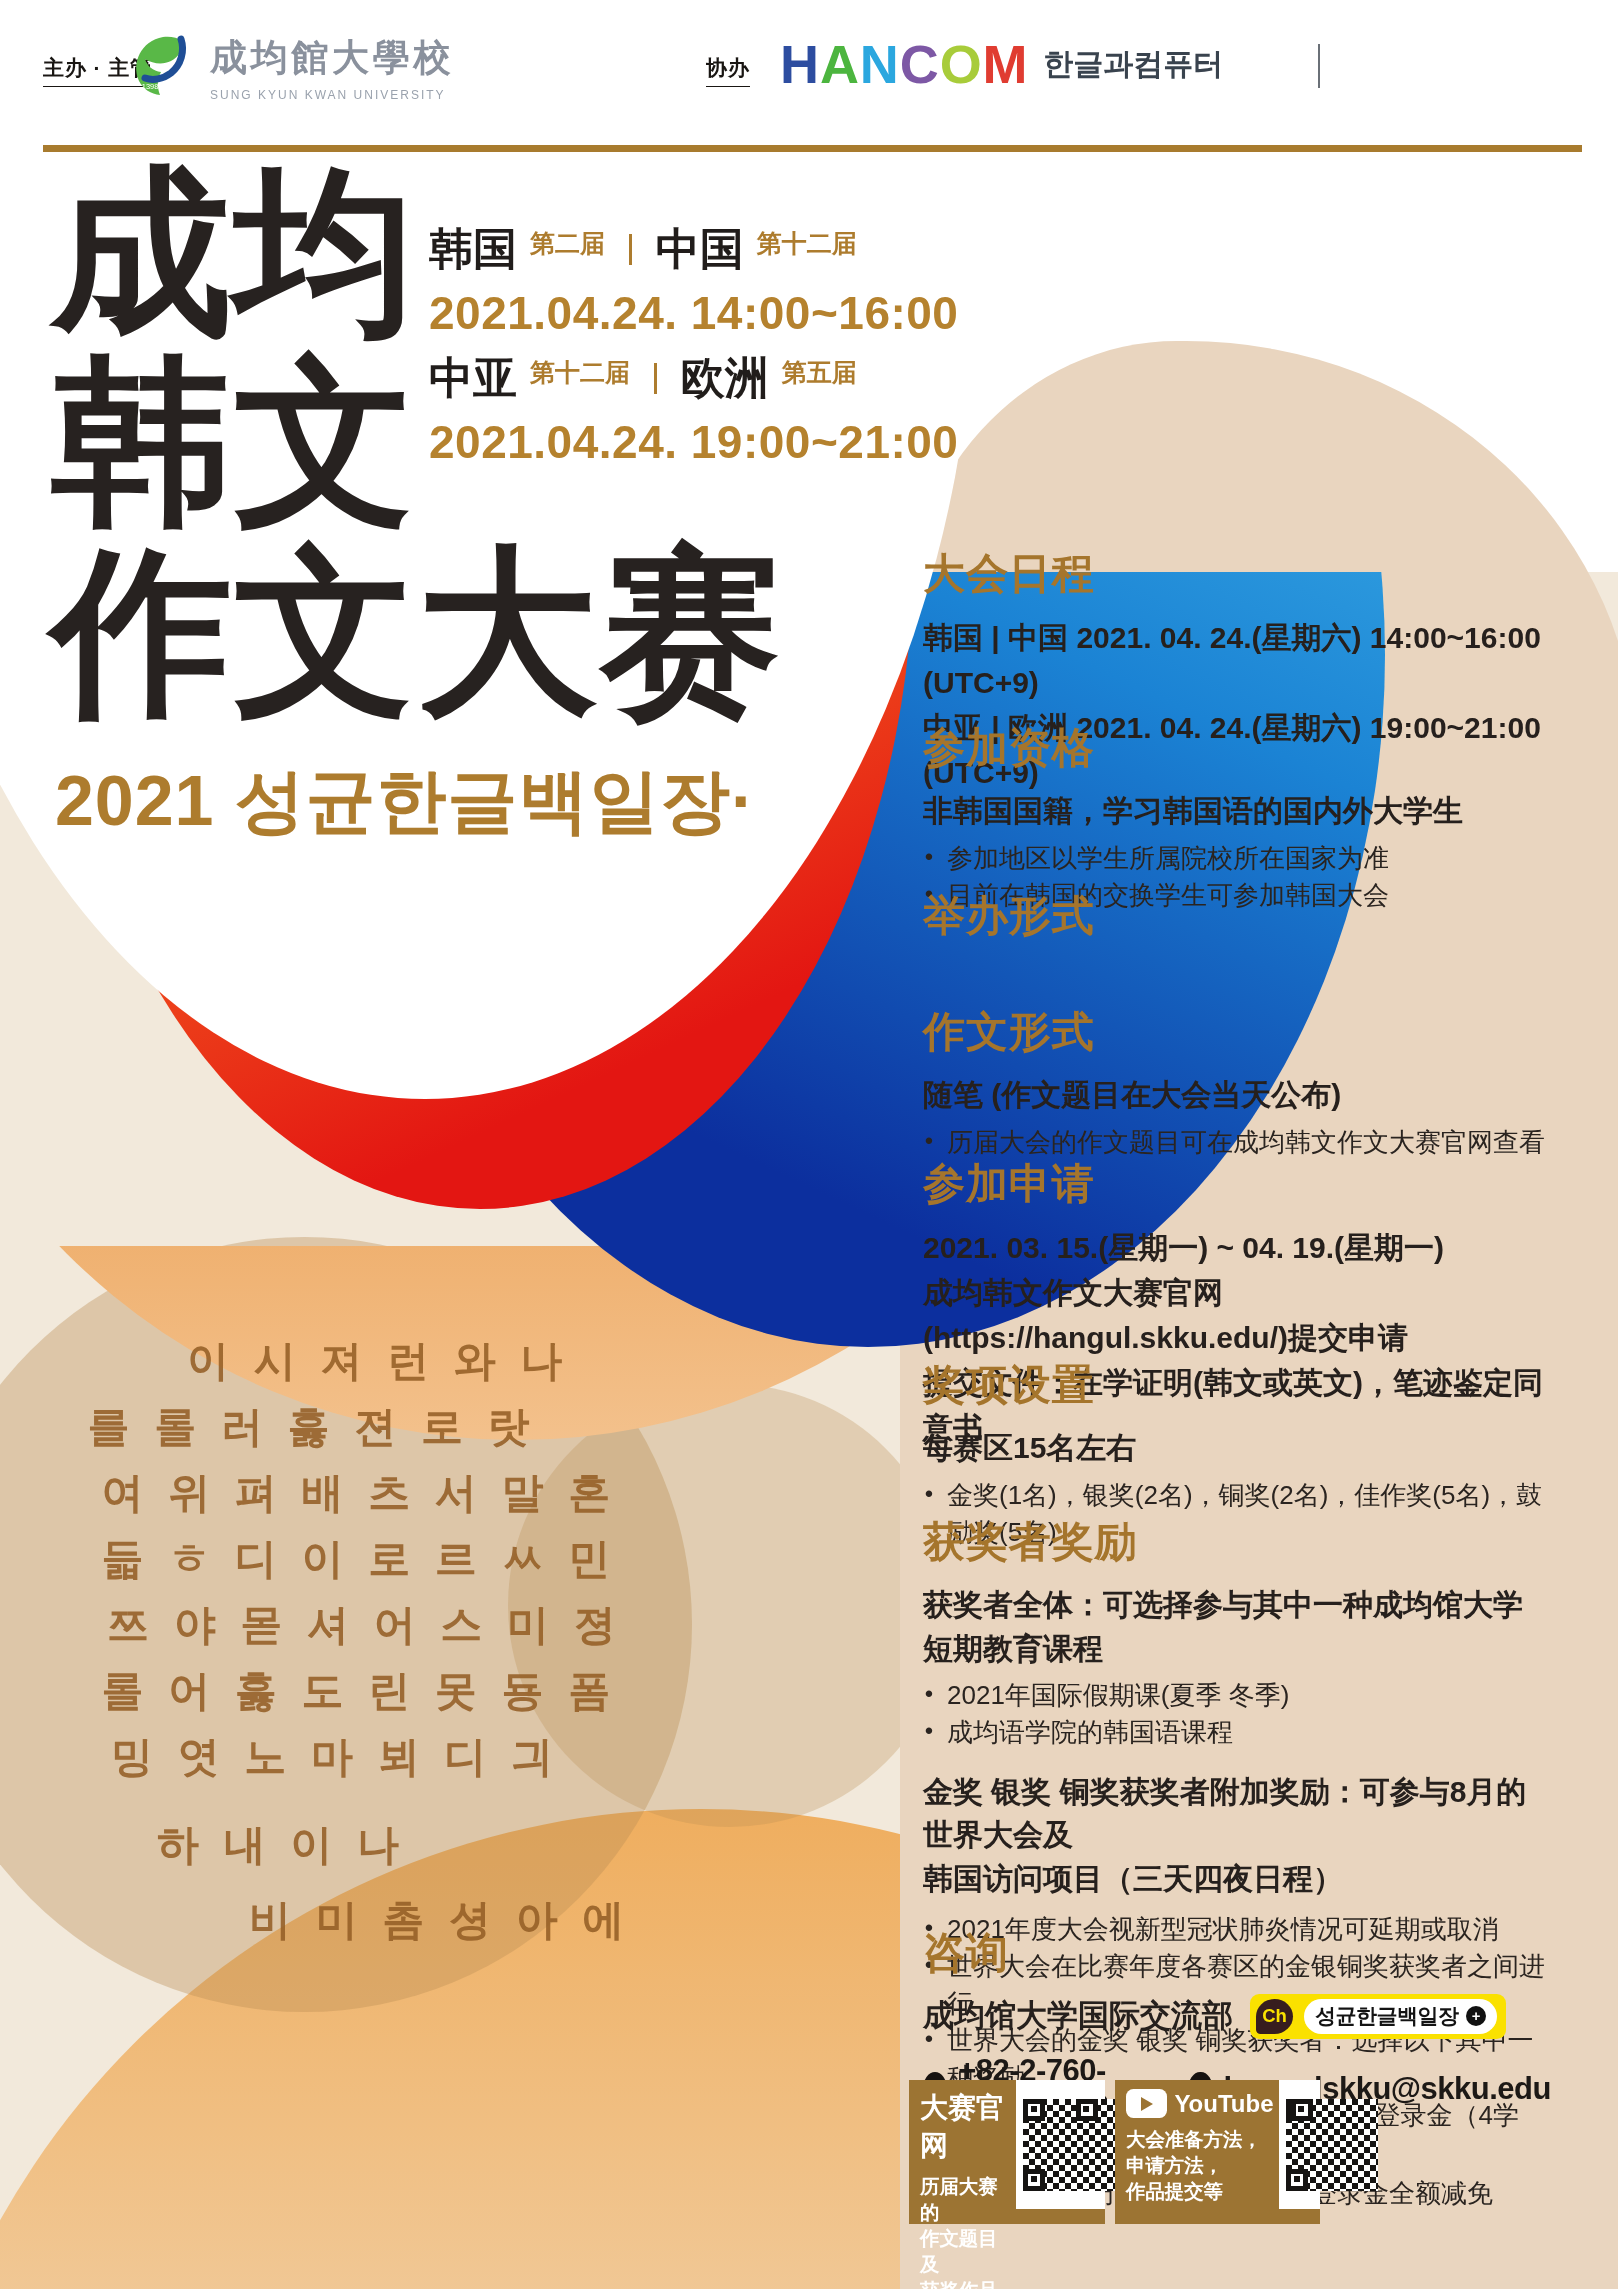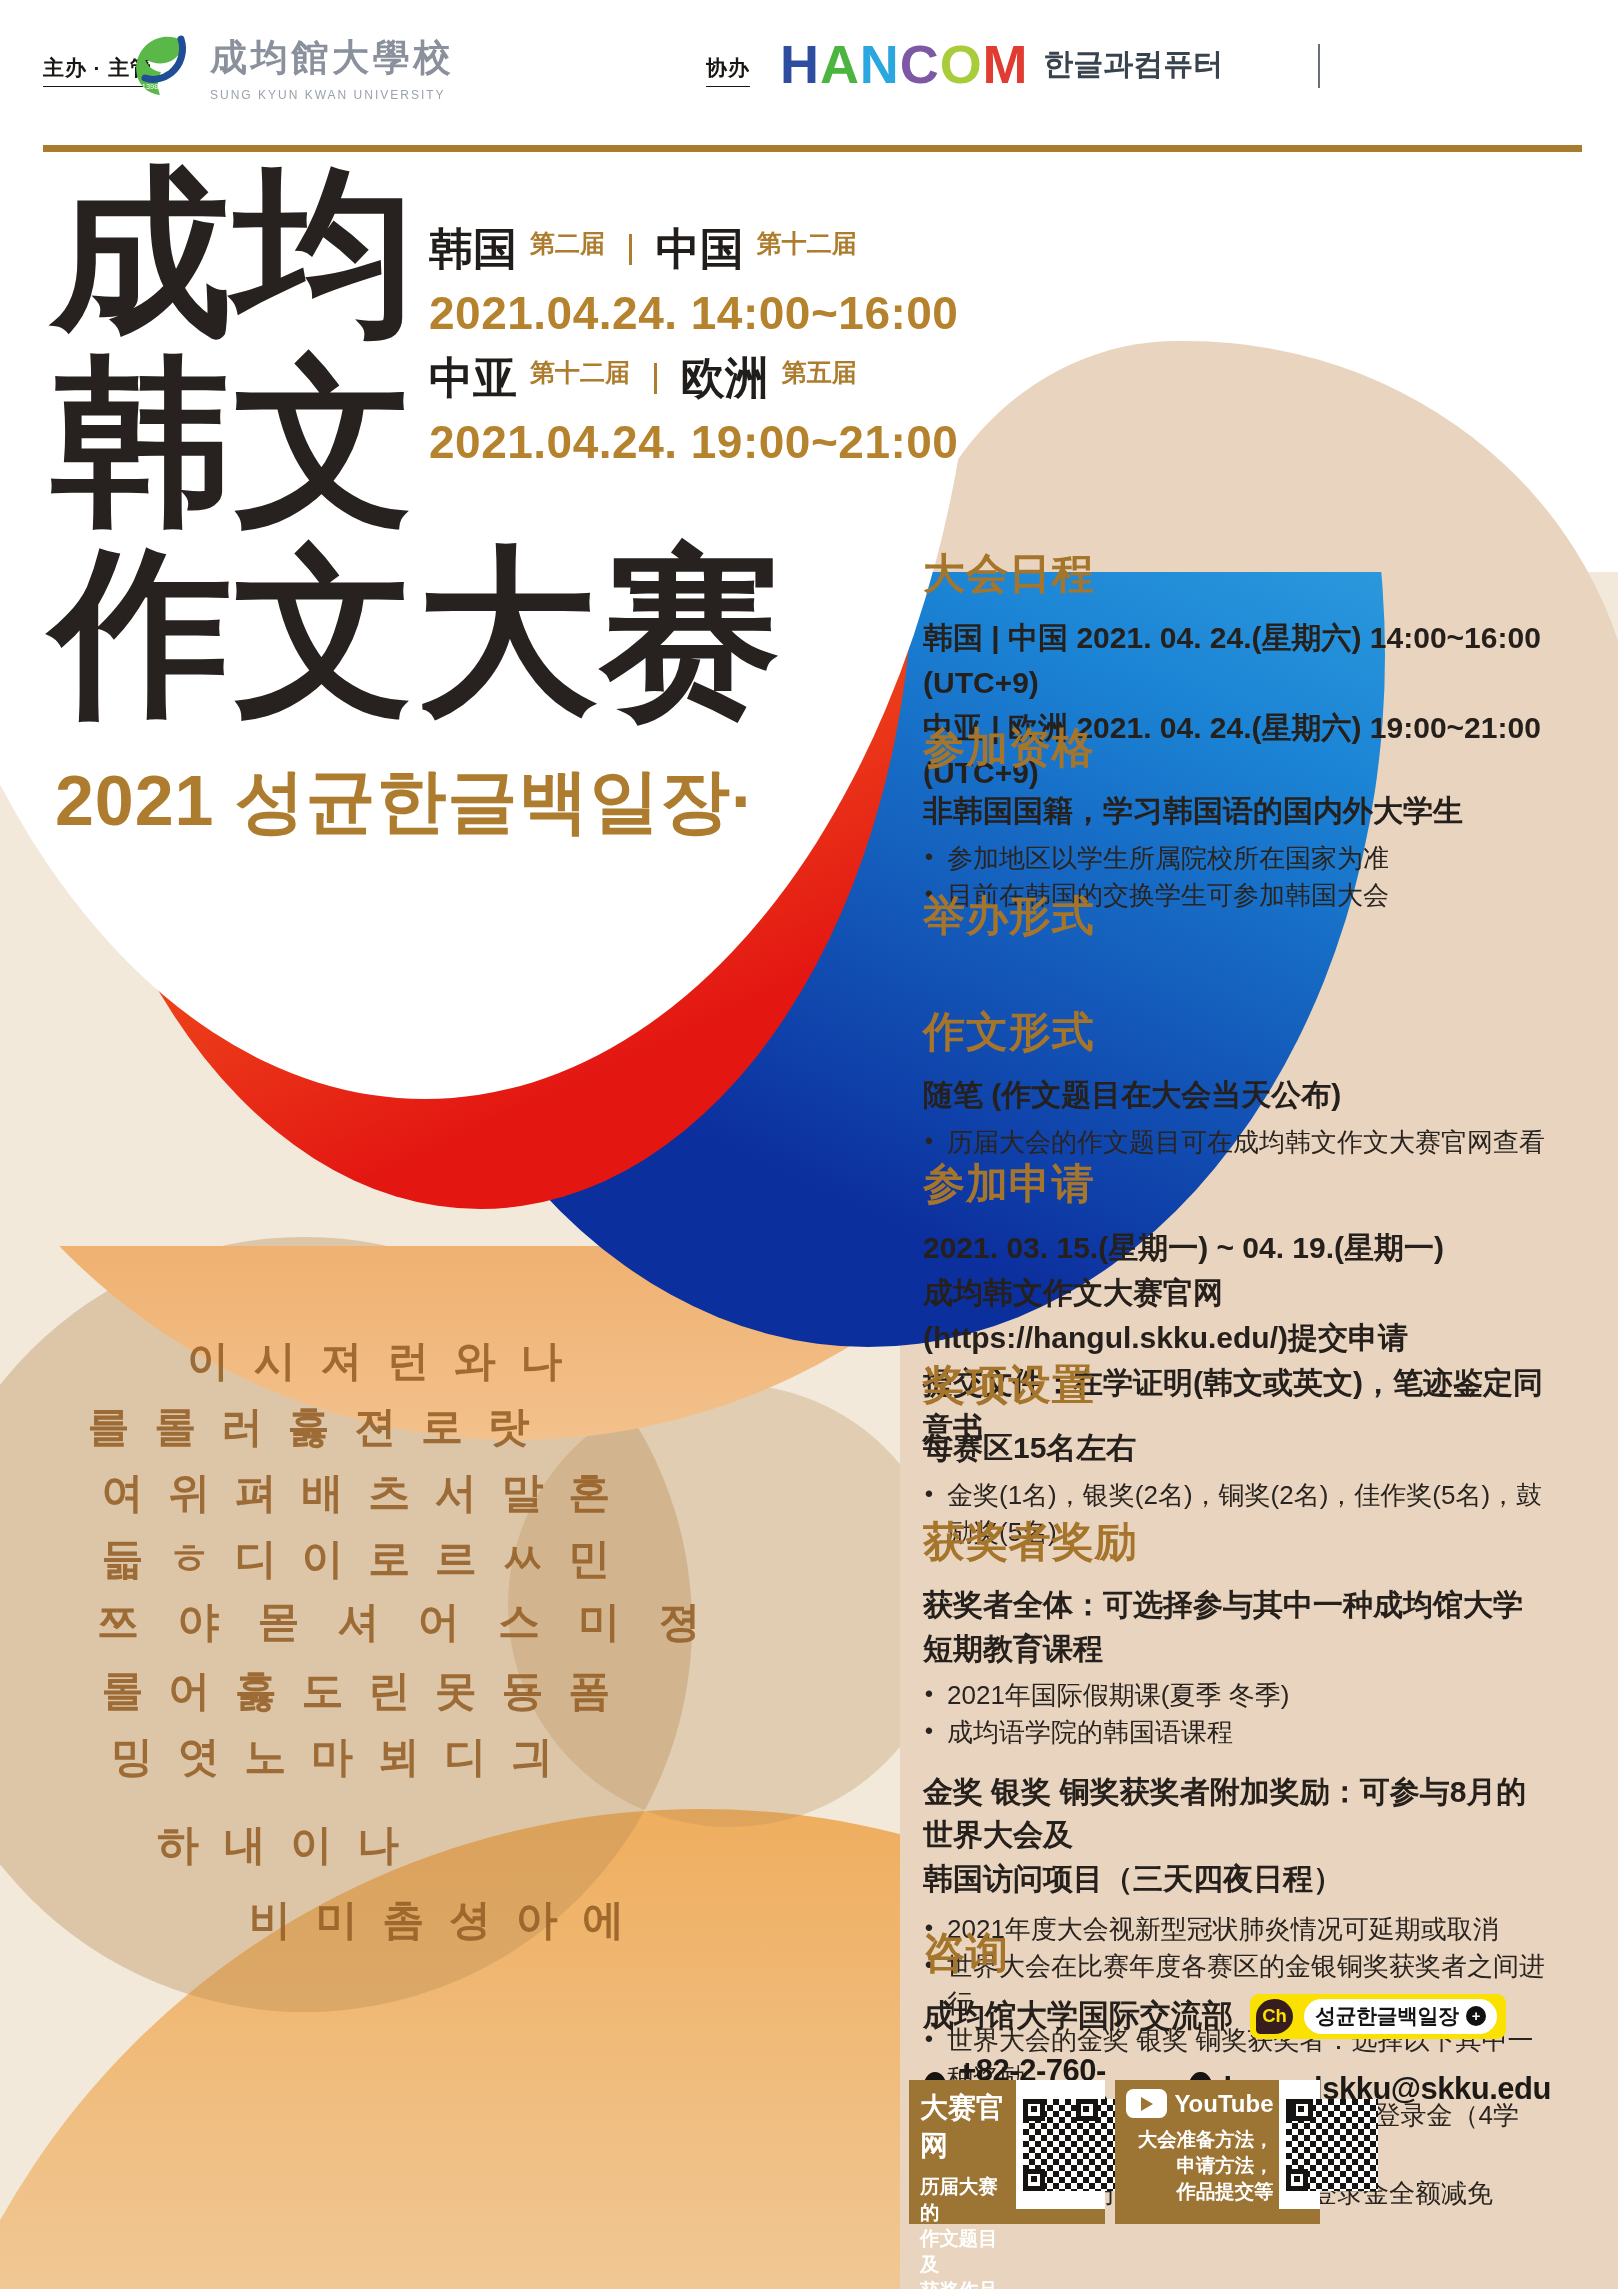--- a/index.html
+++ b/index.html
@@ -88,21 +88,21 @@
   .finder::after{content:"";position:absolute;left:2.8px;top:2.8px;width:5.5px;height:5.5px;background:#161413;}
   .f1{left:7.4px;top:18.5px;} .f2{right:7.4px;top:18.5px;} .f3{left:7.4px;bottom:18.5px;}
 
   
   .hangul{left:83px;top:1311px;width:794px;z-index:20;color:rgba(148,94,37,.88);font-weight:700;}
   .hangul .hrow{font-size:42px;line-height:66px;word-spacing:13px;white-space:nowrap;}
   .hangul .hrow:nth-child(1){margin-left:104px;padding-top:16.6px;}
   .hangul .hrow:nth-child(2){margin-left:4.6px;}
   .hangul .hrow:nth-child(3){margin-left:18.5px;}
   .hangul .hrow:nth-child(4){margin-left:18.5px;}
-  .hangul .hrow:nth-child(5){margin-left:14px;font-family:Liberation Mono, monospace;}
+  .hangul .hrow:nth-child(5){margin-left:24px;}
   .hangul .hrow:nth-child(6){margin-left:18.5px;}
   .hangul .hrow:nth-child(7){margin-left:28px;}
   .hangul .hrow:nth-child(8){margin-left:74px;margin-top:22px;}
   .hangul .hrow:nth-child(9){margin-left:166px;margin-top:9.2px;}
 </style>
 </head>
 <body>
 
 <div id="poster">
 
@@ -276,21 +276,21 @@
       <div class="qrline">获奖作品</div>
     </div>
     <div class="qr">
       <div class="mod"></div>
       <div class="finder f1"></div>
         <div class="finder f2"></div>
         <div class="finder f3"></div>
     </div>
   </div>
 
-  <div class="abs qrbox" style="left:1115px;width:205px;text-align:right;">
+  <div class="abs qrbox" style="left:1115px;width:205px;">
     <div class="qrtxt">
       <div class="ytrow">
         <span class="yt"></span>
         <span class="ytlabel">YouTube</span>
       </div>
       <div class="qrline">大会准备方法，</div>
       <div class="qrline">申请方法，</div>
       <div class="qrline">作品提交等</div>
     </div>
     <div class="qr">

